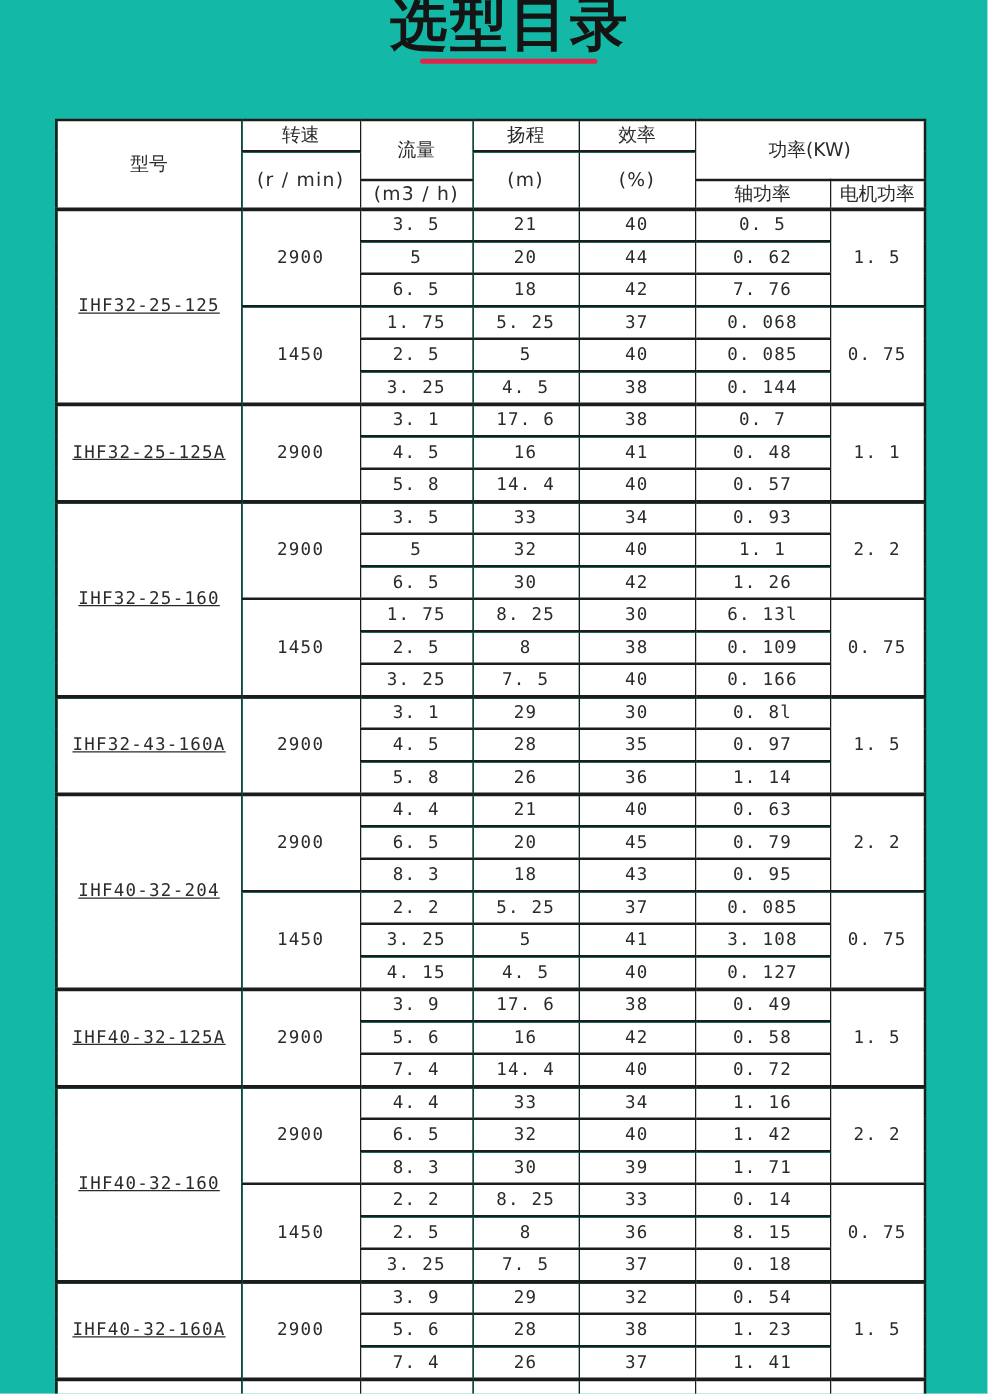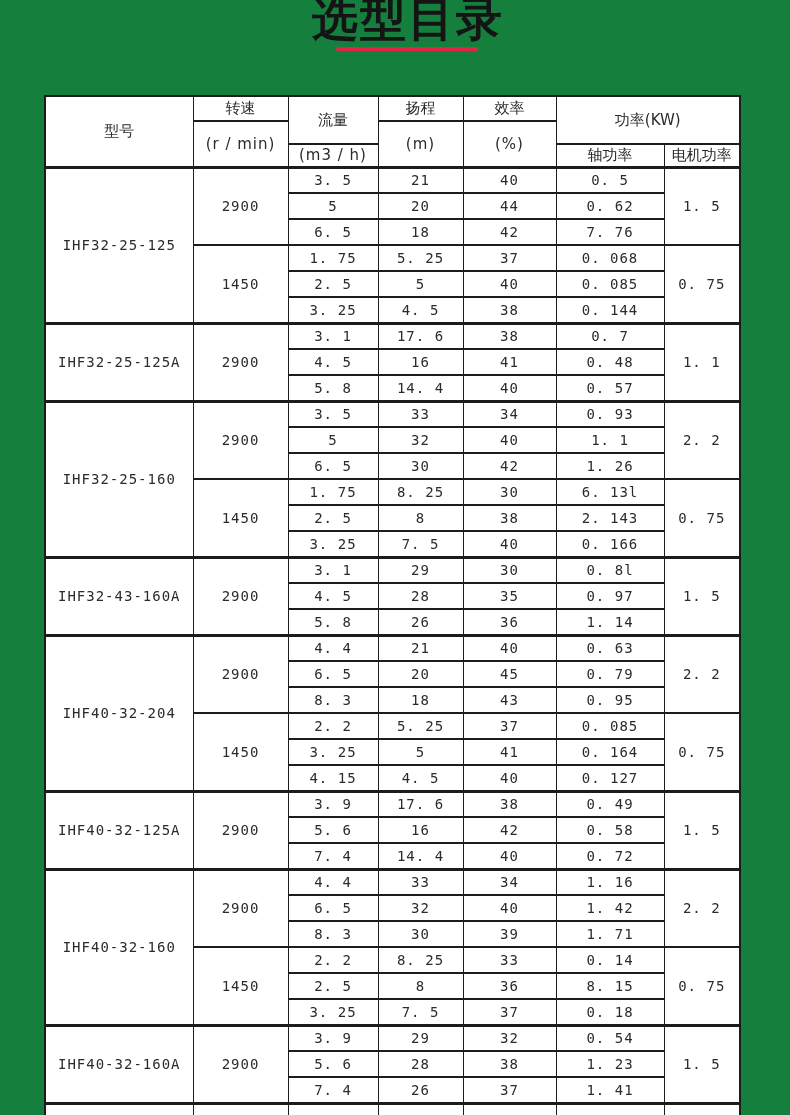--- a/index.html
+++ b/index.html
@@ -1,21 +1,21 @@
 <!DOCTYPE html>
 <html><head>
 <meta charset="utf-8">
 <style>
   html, body { margin: 0; padding: 0; background: #ffffff; }
   .page {
     position: relative;
     width: 790px;
     height: 1115px;
     overflow: hidden;
-    background: #15803d;
+    background: #14b8a6;
     font-family: "DejaVu Sans", "Liberation Sans", sans-serif;
   }
   .title {
     position: absolute;
     top: -11px;
     left: 13px;
     width: 790px;
     text-align: center;
     font-size: 46px;
     font-weight: 700;
@@ -63,21 +63,21 @@
     font-size: 14px;
     letter-spacing: 1px;
   }
   th.unit { font-size: 14px; }
   thead tr.h1 { height: 25px; }
   thead tr.h2 { height: 23px; }
   thead tr.h3 { height: 23px; }
   tbody tr { height: 26px; }
   tbody tr.section-start th, tbody tr.section-start td { border-top-width: 3px; }
   tbody tr.sliver { height: 14px; }
-  td.model-cell { font-size: 14px; letter-spacing: 1px; }
+  td.model-cell { font-size: 14px; letter-spacing: 1px; text-decoration: underline; }
 </style>
 </head>
 <body>
 
 <div class="page">
 
   <div class="title">选型目录</div>
   <div class="title-underline" style="background: rgb(226, 35, 74);"></div>
 
   <table class="catalog">
@@ -199,21 +199,21 @@
           <td>1. 75</td>
           <td>8. 25</td>
           <td>30</td>
           <td>6. 13l</td>
           <td rowspan="3">0. 75</td>
         </tr>
         <tr>
           <td>2. 5</td>
           <td>8</td>
           <td>38</td>
-          <td>2. 143</td>
+          <td>0. 109</td>
         </tr>
         <tr>
           <td>3. 25</td>
           <td>7. 5</td>
           <td>40</td>
           <td>0. 166</td>
         </tr>
         <tr class="section-start">
           <td rowspan="3" class="model-cell">IHF32-43-160A</td>
           <td rowspan="3">2900</td>
@@ -261,21 +261,21 @@
           <td>2. 2</td>
           <td>5. 25</td>
           <td>37</td>
           <td>0. 085</td>
           <td rowspan="3">0. 75</td>
         </tr>
         <tr>
           <td>3. 25</td>
           <td>5</td>
           <td>41</td>
-          <td>0. 164</td>
+          <td>3. 108</td>
         </tr>
         <tr>
           <td>4. 15</td>
           <td>4. 5</td>
           <td>40</td>
           <td>0. 127</td>
         </tr>
         <tr class="section-start">
           <td rowspan="3" class="model-cell">IHF40-32-125A</td>
           <td rowspan="3">2900</td>

